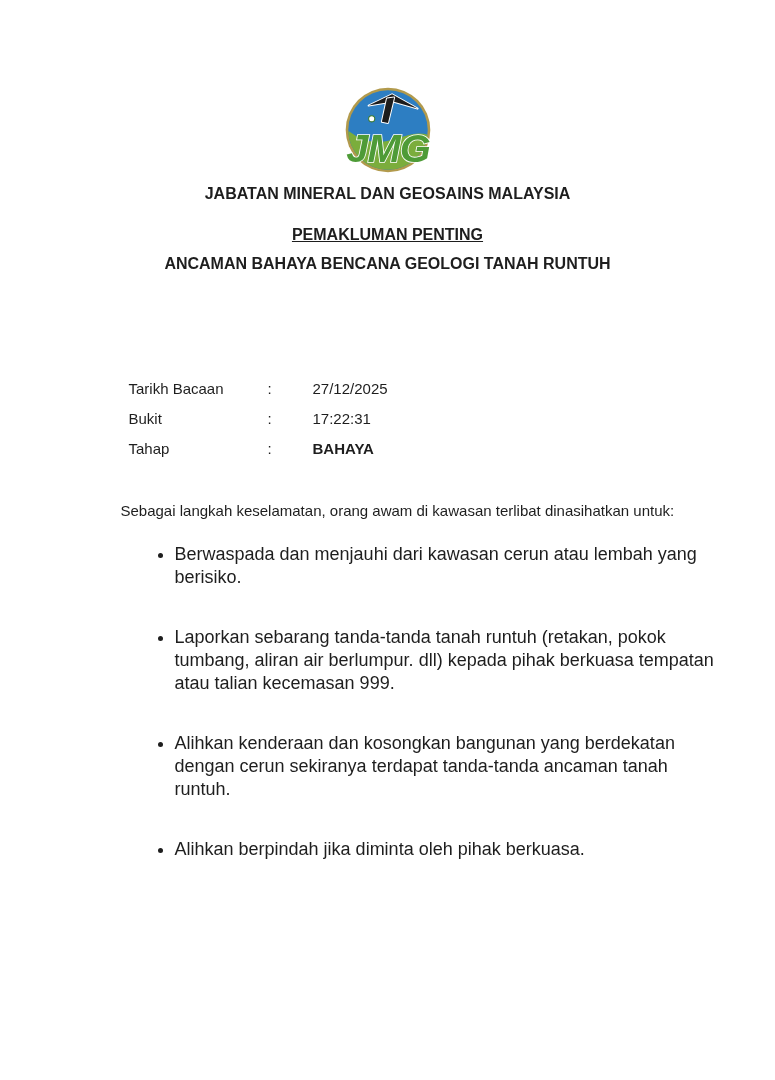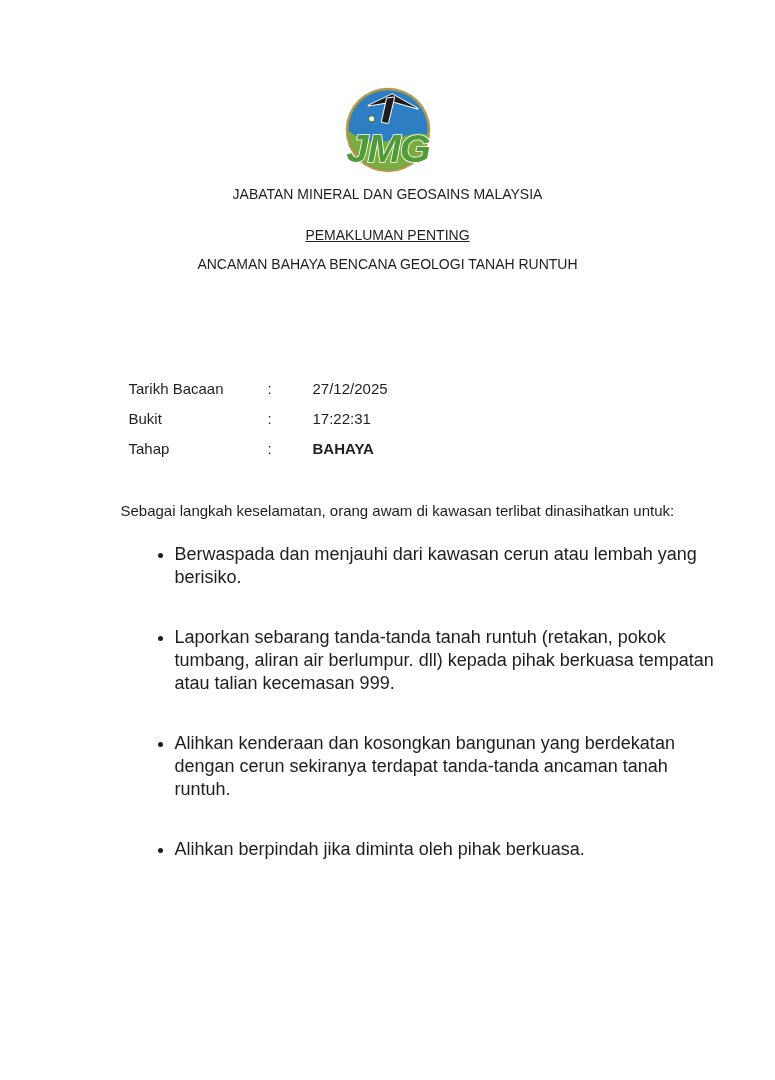--- a/index.html
+++ b/index.html
@@ -35,22 +35,22 @@
   .hammer-part { stroke: #ffffff; stroke-width: 2px; paint-order: stroke; stroke-linejoin: round; }
   .logo-dot { stroke: #3b7a2a; stroke-width: 1px; }
   .doc-header {
     position: absolute;
     top: 185px;
     left: 0;
     width: 100%;
     text-align: center;
   }
   .doc-header div {
-    font-size: 14px;
-    font-weight: normal;
+    font-size: 16px;
+    font-weight: bold;
     line-height: 18px;
   }
   .doc-header .h-agency { margin-bottom: 11px; }
   .doc-header .h-notice { margin-bottom: 11px; text-decoration: underline; margin-top: 23px; }
   .body-text { font-size: 15px; line-height: 23px; }
   .intro {
     position: absolute;
     top: 296px;
     left: 94px;
     width: 592px;

